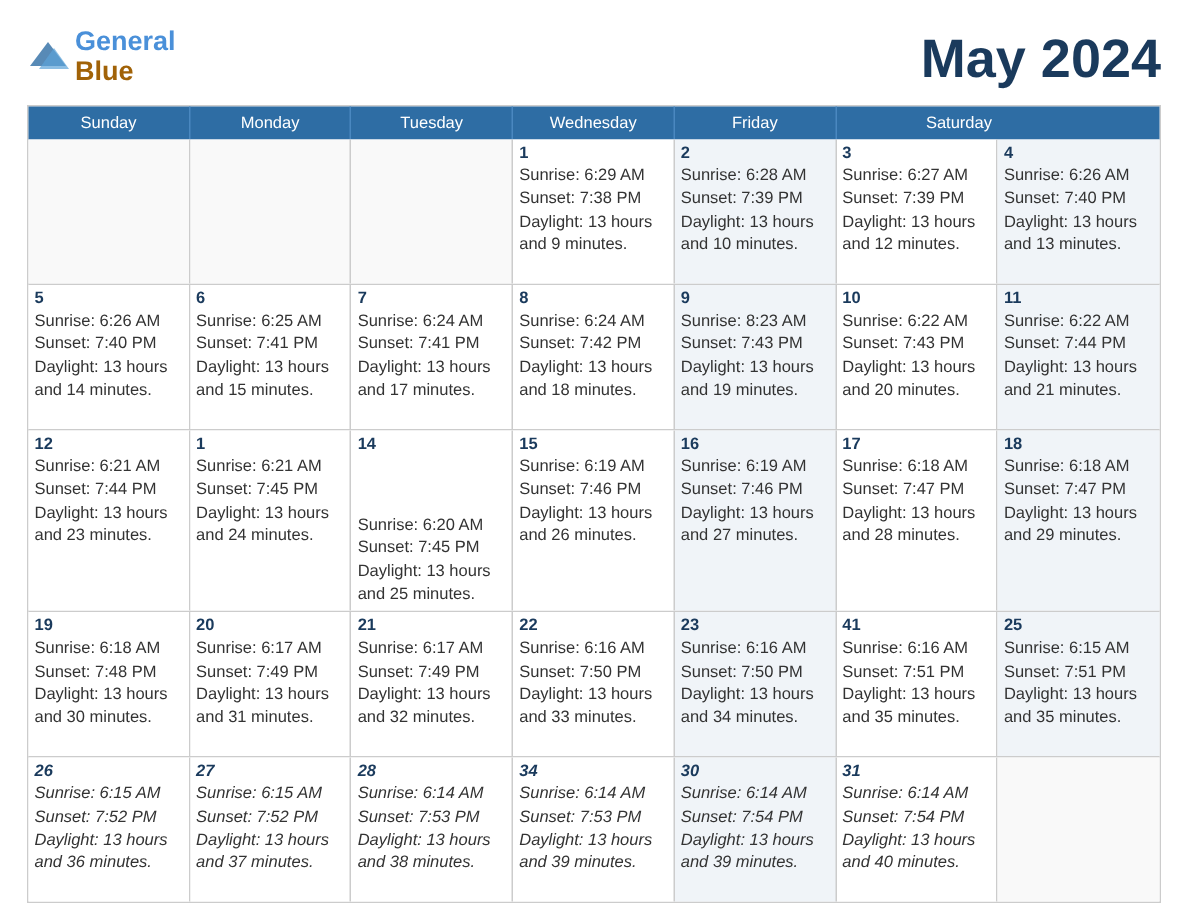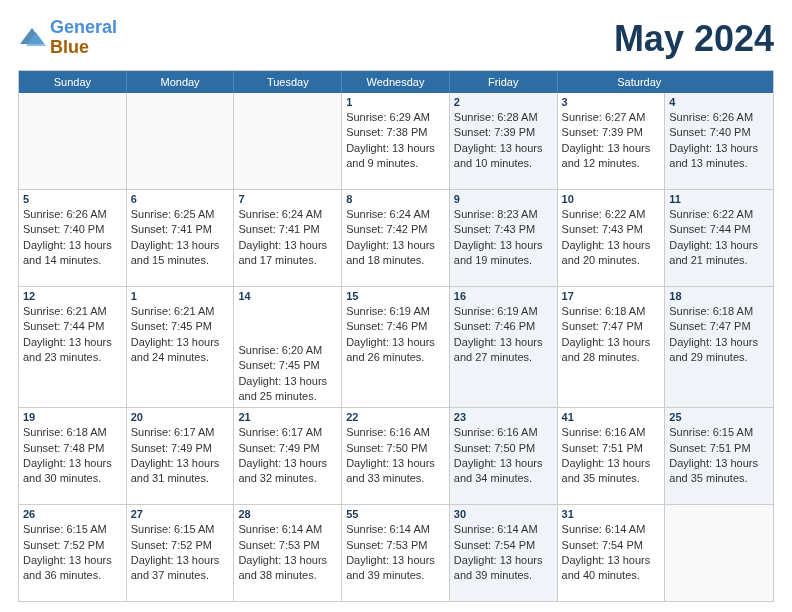--- a/index.html
+++ b/index.html
@@ -77,21 +77,21 @@
       display: flex;
       flex-direction: column;
       flex: 1;
     }
     .cal-week {
       display: grid;
       grid-template-columns: repeat(7, 1fr);
       flex: 1;
       border-bottom: 1px solid #ccc;
     }
-    .cal-week:last-child { border-bottom: none; }
+    .cal-week:last-child { border-bottom: none; font-style: italic; }
     .cal-cell {
       border-right: 1px solid #ccc;
       padding: 3px 4px;
       font-size: 9.5px;
       color: #333;
       background: #fff;
       vertical-align: top;
       min-height: 80px;
     }
     .cal-cell:last-child { border-right: none; }
@@ -344,21 +344,21 @@
 and 37 minutes.</div>
           </div>
           <div class="cal-cell">
             <div class="day-num">28</div>
             <div class="cell-info" style="white-space: pre-line;">Sunrise: 6:14 AM
 Sunset: 7:53 PM
 Daylight: 13 hours
 and 38 minutes.</div>
           </div>
           <div class="cal-cell">
-            <div class="day-num">55</div>
+            <div class="day-num">34</div>
             <div class="cell-info" style="white-space: pre-line;">Sunrise: 6:14 AM
 Sunset: 7:53 PM
 Daylight: 13 hours
 and 39 minutes.</div>
           </div>
           <div class="cal-cell shaded">
             <div class="day-num">30</div>
             <div class="cell-info" style="white-space: pre-line;">Sunrise: 6:14 AM
 Sunset: 7:54 PM
 Daylight: 13 hours

